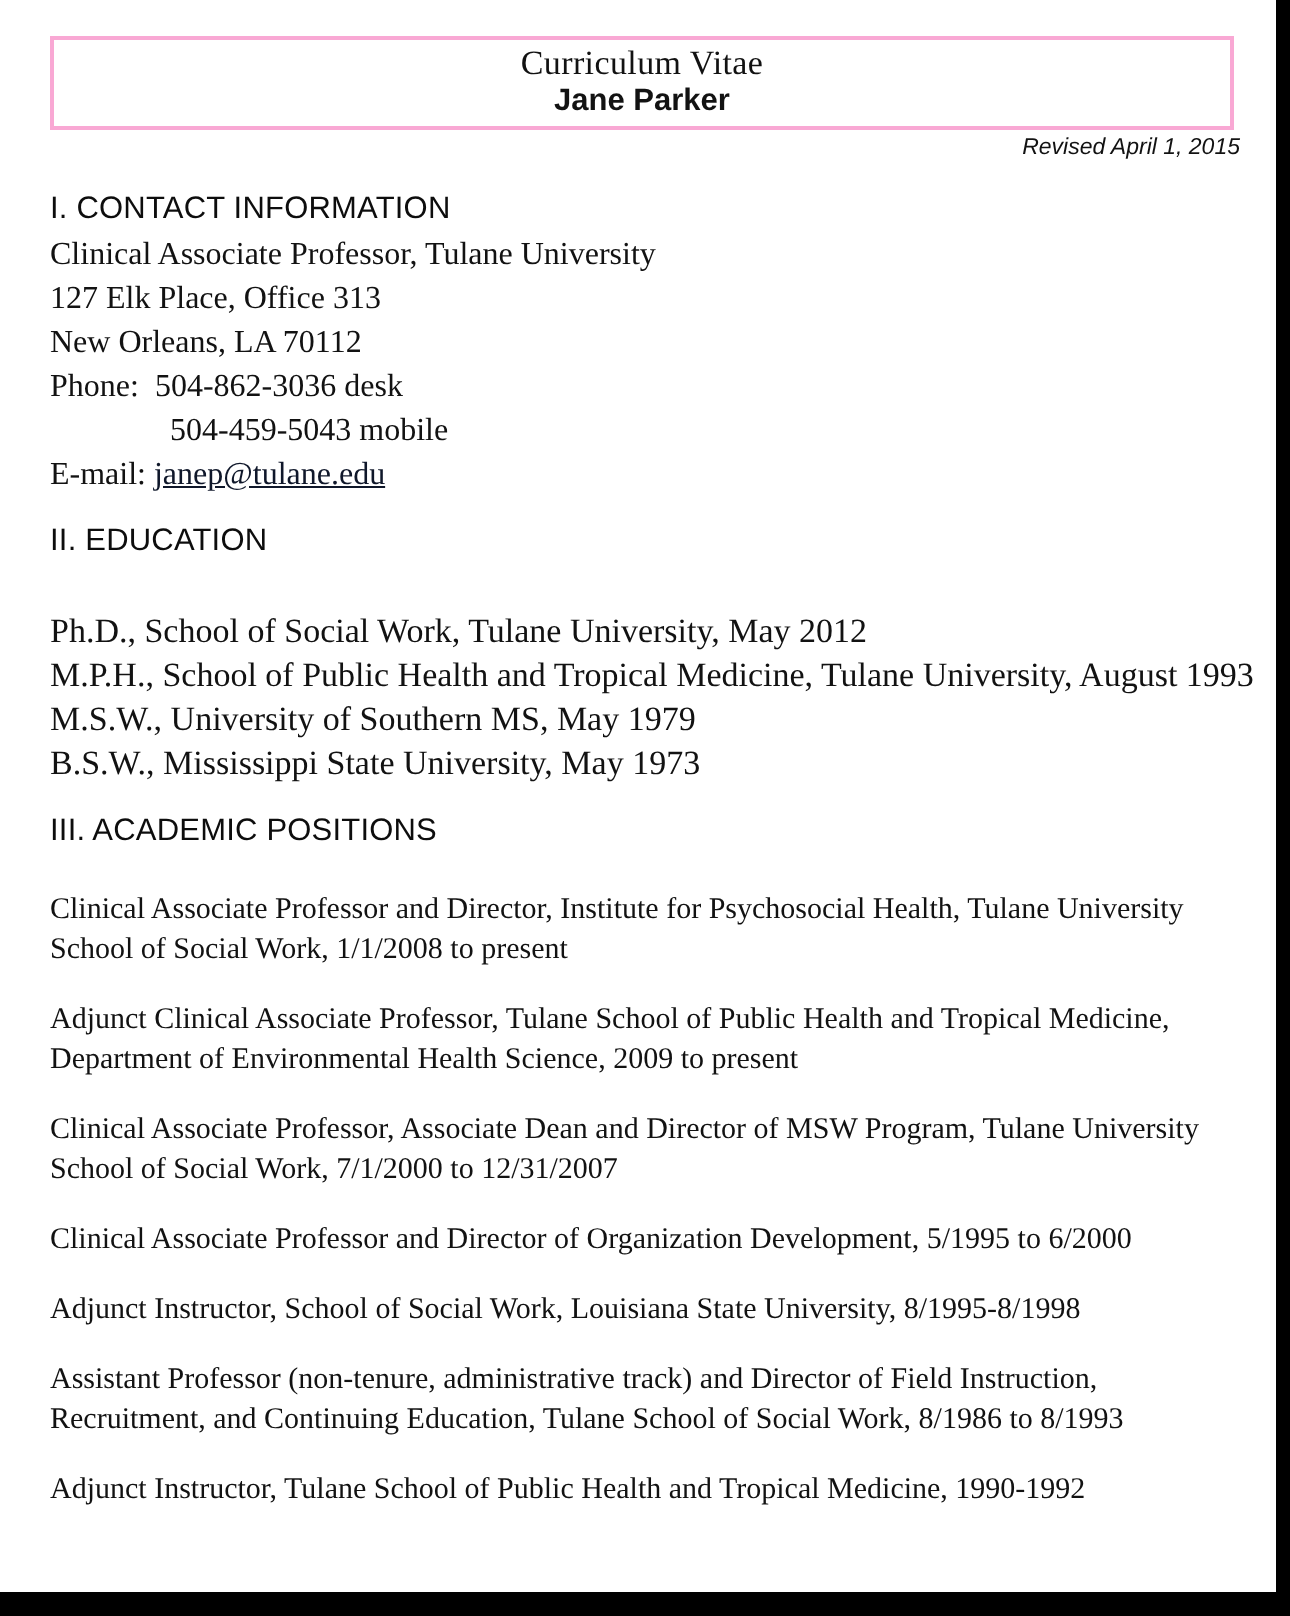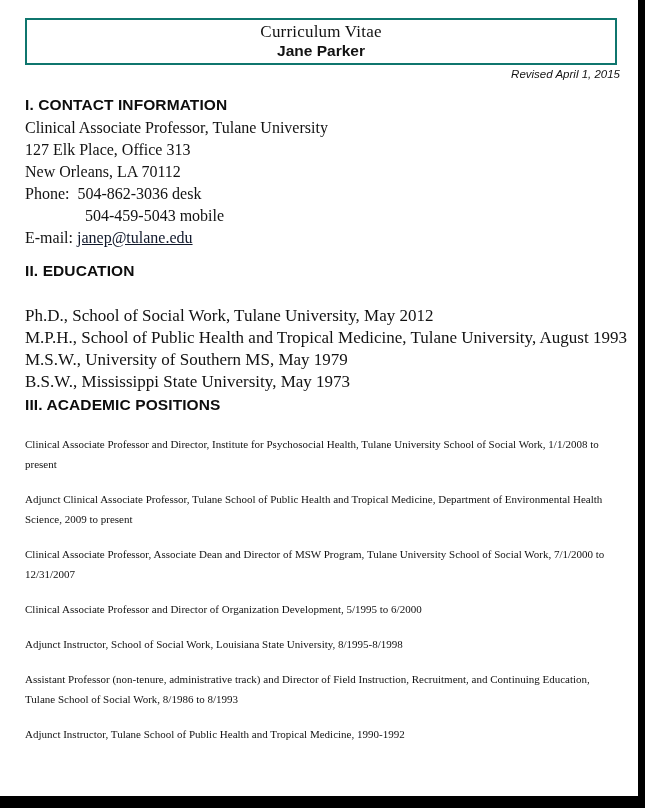--- a/index.html
+++ b/index.html
@@ -16,21 +16,21 @@
     width: 7px; height: 808px; background: #000;
   }
   .scan-edge-bottom {
     position: absolute; bottom: 0; left: 0;
     width: 645px; height: 12px; background: #000;
   }
   .page {
     padding: 18px 25px 0 25px;
   }
   .title-box {
-    border: 2px solid #0f766e;
+    border: 2px solid #f9a8d4;
     width: 588px;
     text-align: center;
     padding: 2px 0 3px 0;
   }
   .cv-title {
     font-family: "Liberation Serif", serif;
     font-size: 17px; line-height: 19px;
     letter-spacing: 0.2px;
   }
   .cv-name {
@@ -40,47 +40,47 @@
   }
   .revised {
     text-align: right;
     font-family: "Liberation Sans", sans-serif;
     font-style: italic;
     font-size: 11.5px; line-height: 13px;
     margin-top: 3px;
   }
   .section-heading {
     font-family: "Liberation Sans", sans-serif;
-    font-weight: 700;
+    font-weight: 400;
     font-size: 15.5px;
     line-height: 18px;
     letter-spacing: 0.1px;
     color: #0d0d0d;
   }
   .h-contact { margin-top: 15px; }
   .h-education { margin-top: 13px; margin-bottom: 25px; }
-  .h-positions { margin-top: 3px; margin-bottom: 20px; }
+  .h-positions { margin-top: 14px; margin-bottom: 20px; }
   .contact-block { margin-top: 3px; }
   .contact-block .line {
     font-size: 16px;
     line-height: 22px;
     white-space: pre;
   }
   .indent-mobile { padding-left: 60px; }
   .email-link {
     color: #0f172a;
     text-decoration: underline;
   }
   .education-block .line {
     font-size: 17px;
     line-height: 22px;
     white-space: nowrap;
   }
   .positions-block p {
-    font-size: 11px;
+    font-size: 15px;
     line-height: 20px;
     margin: 0 0 15px 0;
     max-width: 597px;
   }
   .positions-block p:last-child { margin-bottom: 0; }
 </style>
 </head>
 <body>
 
 <div class="page">

